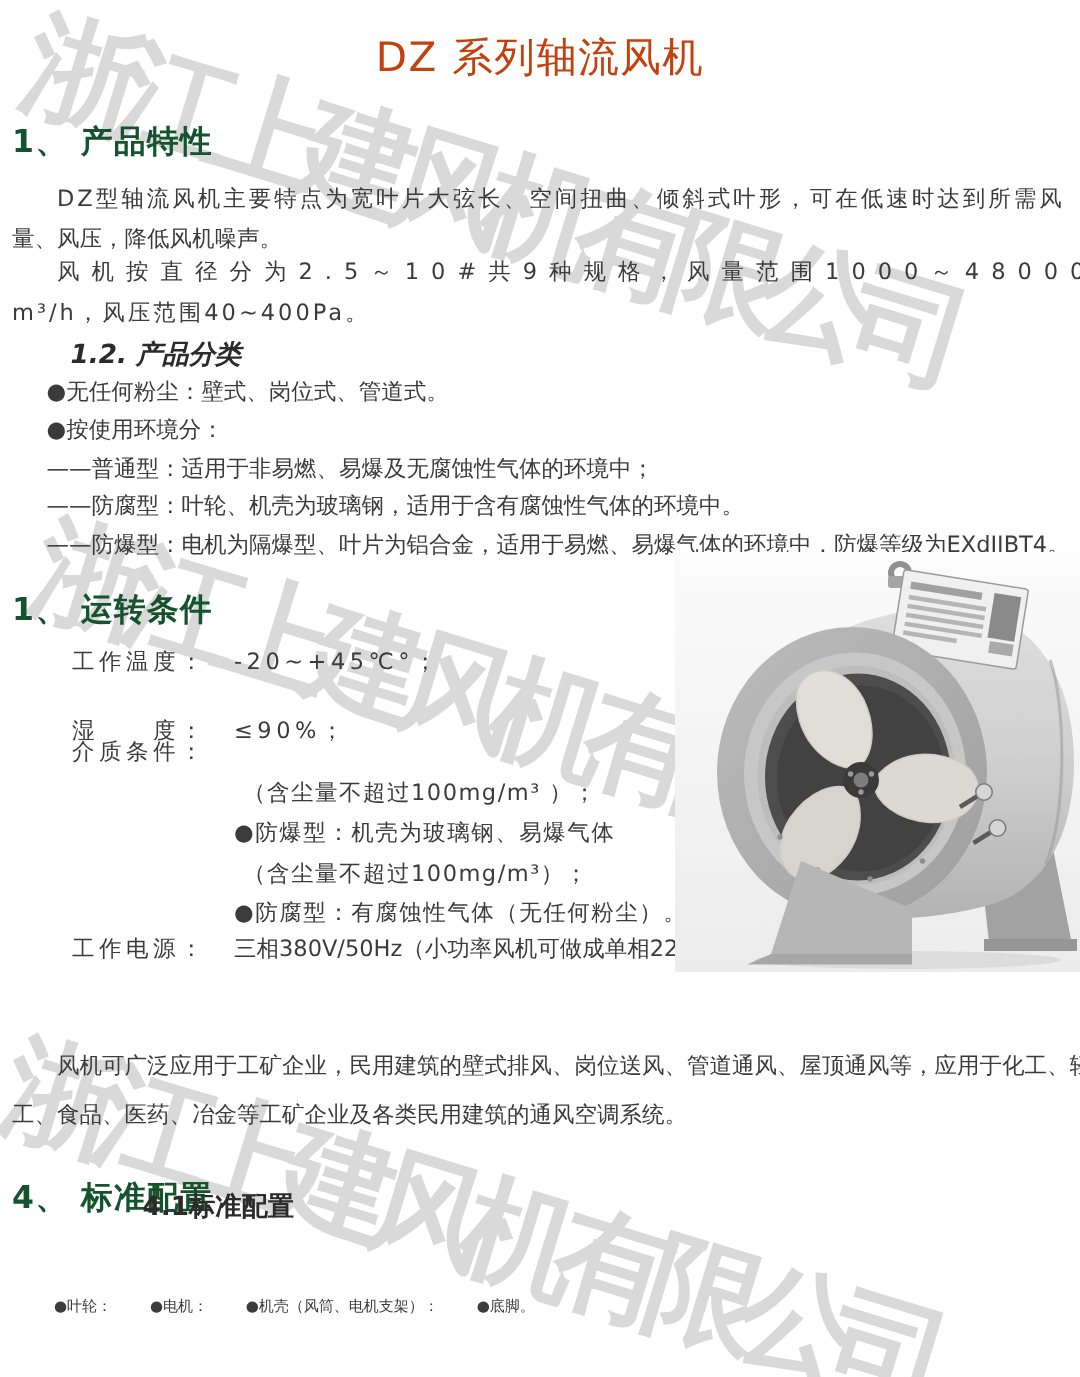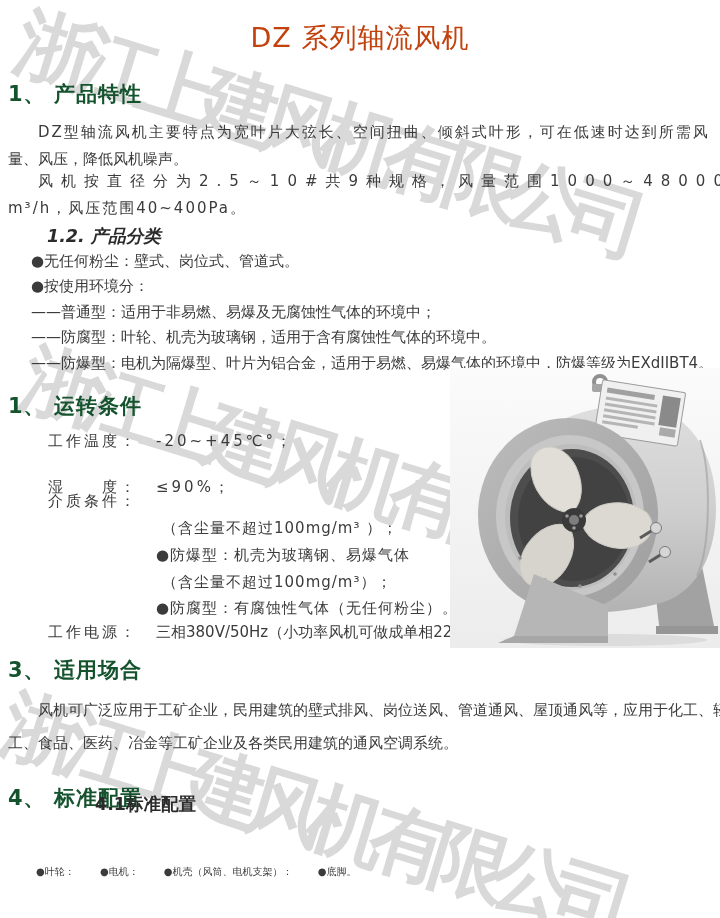--- a/index.html
+++ b/index.html
@@ -173,21 +173,20 @@
 
       <g>
         <path d="M206 160 L190 170" stroke="#5a5a5a" stroke-width="3"></path>
         <circle cx="206" cy="160" r="5.5" fill="#d6d6d6" stroke="#7a7a7a"></circle>
         <path d="M215 184 L199 194" stroke="#5a5a5a" stroke-width="3"></path>
         <circle cx="215" cy="184" r="5.5" fill="#d6d6d6" stroke="#7a7a7a"></circle>
       </g>
     </svg>
   </div>
 
-  <div class="layer h-num" id="h3">3、 适用场合</div>
   <div class="layer para" id="p3">
     <div class="ln indent">风机可广泛应用于工矿企业，民用建筑的壁式排风、岗位送风、管道通风、屋顶通风等，应用于化工、轻</div>
     <div class="ln">工、食品、医药、冶金等工矿企业及各类民用建筑的通风空调系统。</div>
   </div>
 
   <div class="layer h-num" id="h4">4、 标准配置</div>
   <div class="layer sub-h" id="sub4">4.1标准配置</div>
   <div class="layer" id="items4">
     <span class="it">●叶轮：</span>
     <span class="it">●电机：</span>

